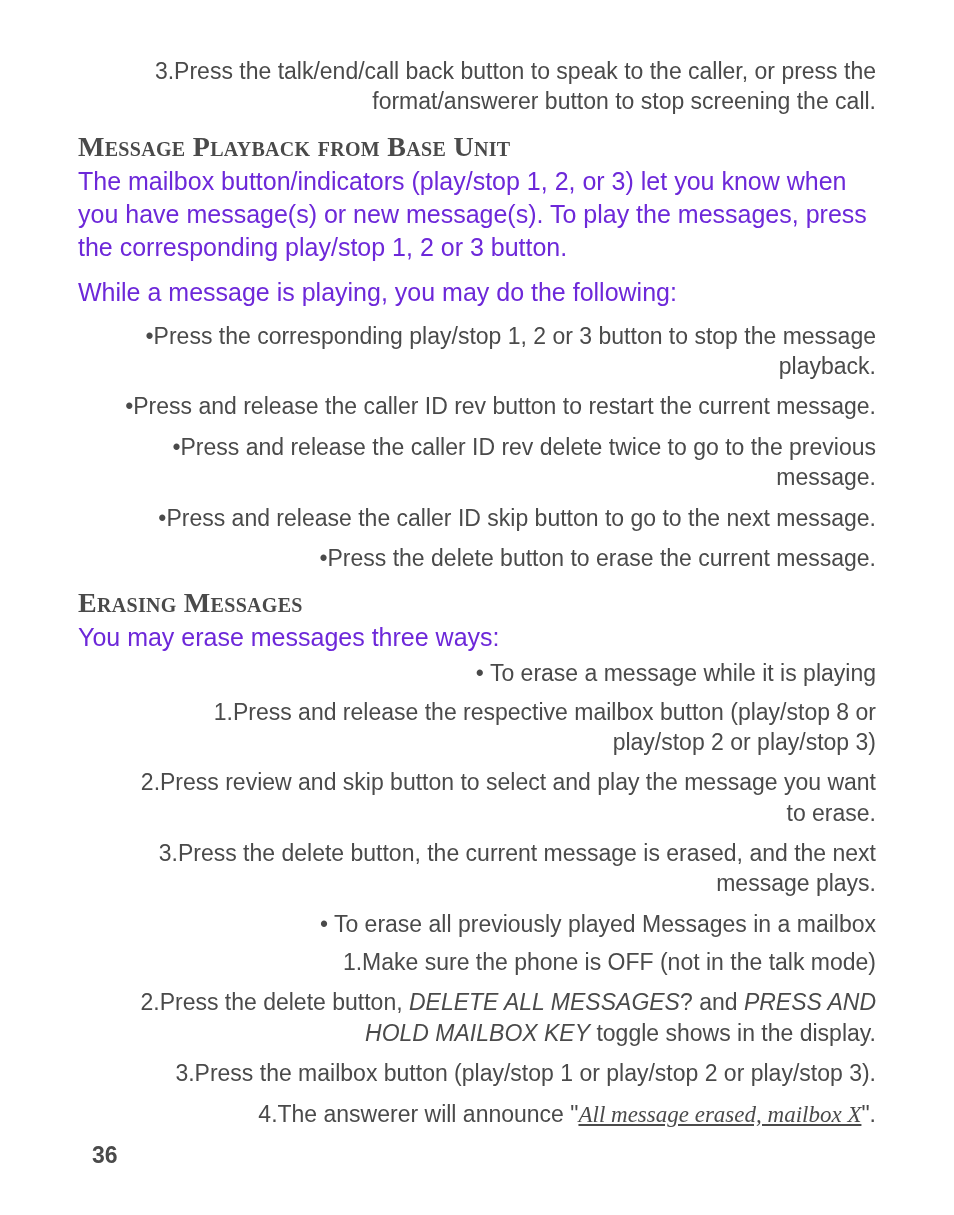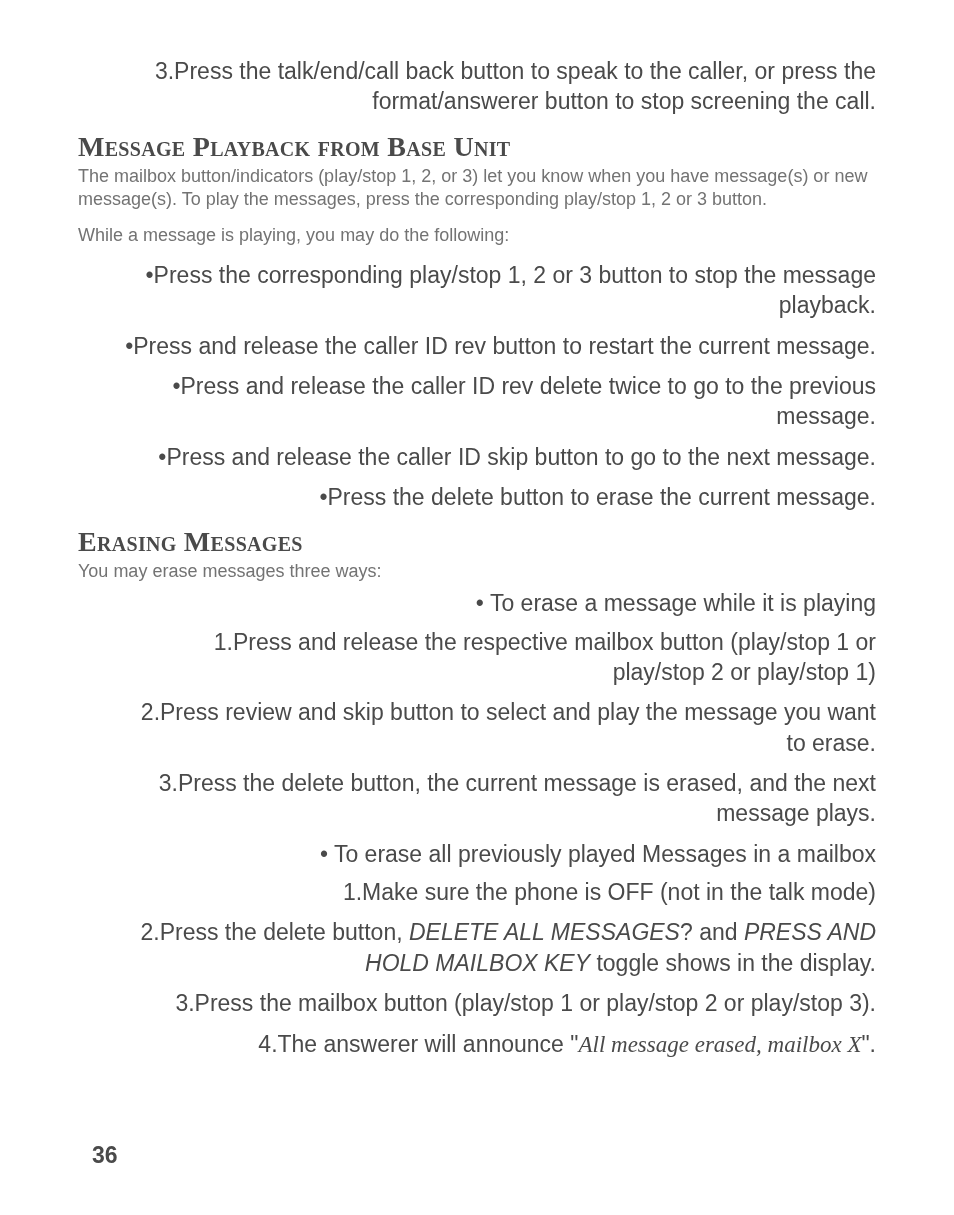--- a/index.html
+++ b/index.html
@@ -39,23 +39,23 @@
   .hdr {
     font-family: Georgia, "Times New Roman", serif;
     font-variant: small-caps;
     font-weight: 700;
     font-size: 28px;
     color: #4a4a4a;
     margin: 14px 0 2px 0;
     letter-spacing: 0.3px;
   }
   .plain {
-    font-size: 18px;
+    font-size: 25px;
     line-height: 1.32;
-    color: #737373;
+    color: #6d28d9;
     margin: 0 0 12px 0;
   }
   .ul-main { list-style: none; }
   .ul-main > li::before {
     content: "•";
     font-size: 23px;
     display: inline-block;
     width: 28px;
     margin-left: -28px;
   }
@@ -69,21 +69,21 @@
   }
   .ol-inner { list-style: none; counter-reset: innerctr; margin-top: 8px; margin-bottom: 8px; }
   .ol-inner > li::before {
     counter-increment: innerctr;
     content: counter(innerctr) ". ";
     display: inline-block;
     width: 30px;
     margin-left: -30px;
   }
   .italic { font-style: italic; }
-  .serif-italic { font-family: Georgia, "Times New Roman", serif; font-style: italic; }
+  .serif-italic { font-family: Georgia, "Times New Roman", serif; font-style: italic; text-decoration: underline; }
   .pagenum {
     position: absolute;
     left: 92px;
     bottom: 46px;
     font-weight: 700;
     font-size: 23px;
     color: #4a4a4a;
   }
   .tight { margin-bottom: 4px; }
 </style>
@@ -107,21 +107,21 @@
     <li>Press the delete button to erase the current message.</li>
   </ul>
 
   <h2 class="hdr">Erasing Messages</h2>
   <p class="plain tight">You may erase messages three ways:</p>
 
   <ul class="ul-sub">
     <li>
       <span>To erase a message while it is playing</span>
       <ol class="ol-inner">
-        <li>Press and release the respective mailbox button (play/stop 1 or play/stop 2 or play/stop 1)</li>
+        <li>Press and release the respective mailbox button (play/stop 8 or play/stop 2 or play/stop 3)</li>
         <li>Press review and skip button to select and play the message you want to erase.</li>
         <li>Press the delete button, the current message is erased, and the next message plays.</li>
       </ol>
     </li>
     <li>
       <span>To erase all previously played Messages in a mailbox</span>
       <ol class="ol-inner">
         <li>Make sure the phone is OFF (not in the talk mode)</li>
         <li><span>Press the delete button, </span><span class="italic">DELETE ALL MESSAGES</span><span>? and </span><span class="italic">PRESS AND HOLD MAILBOX KEY</span><span> toggle shows in the display.</span></li>
         <li>Press the mailbox button (play/stop 1 or play/stop 2 or play/stop 3).</li>

